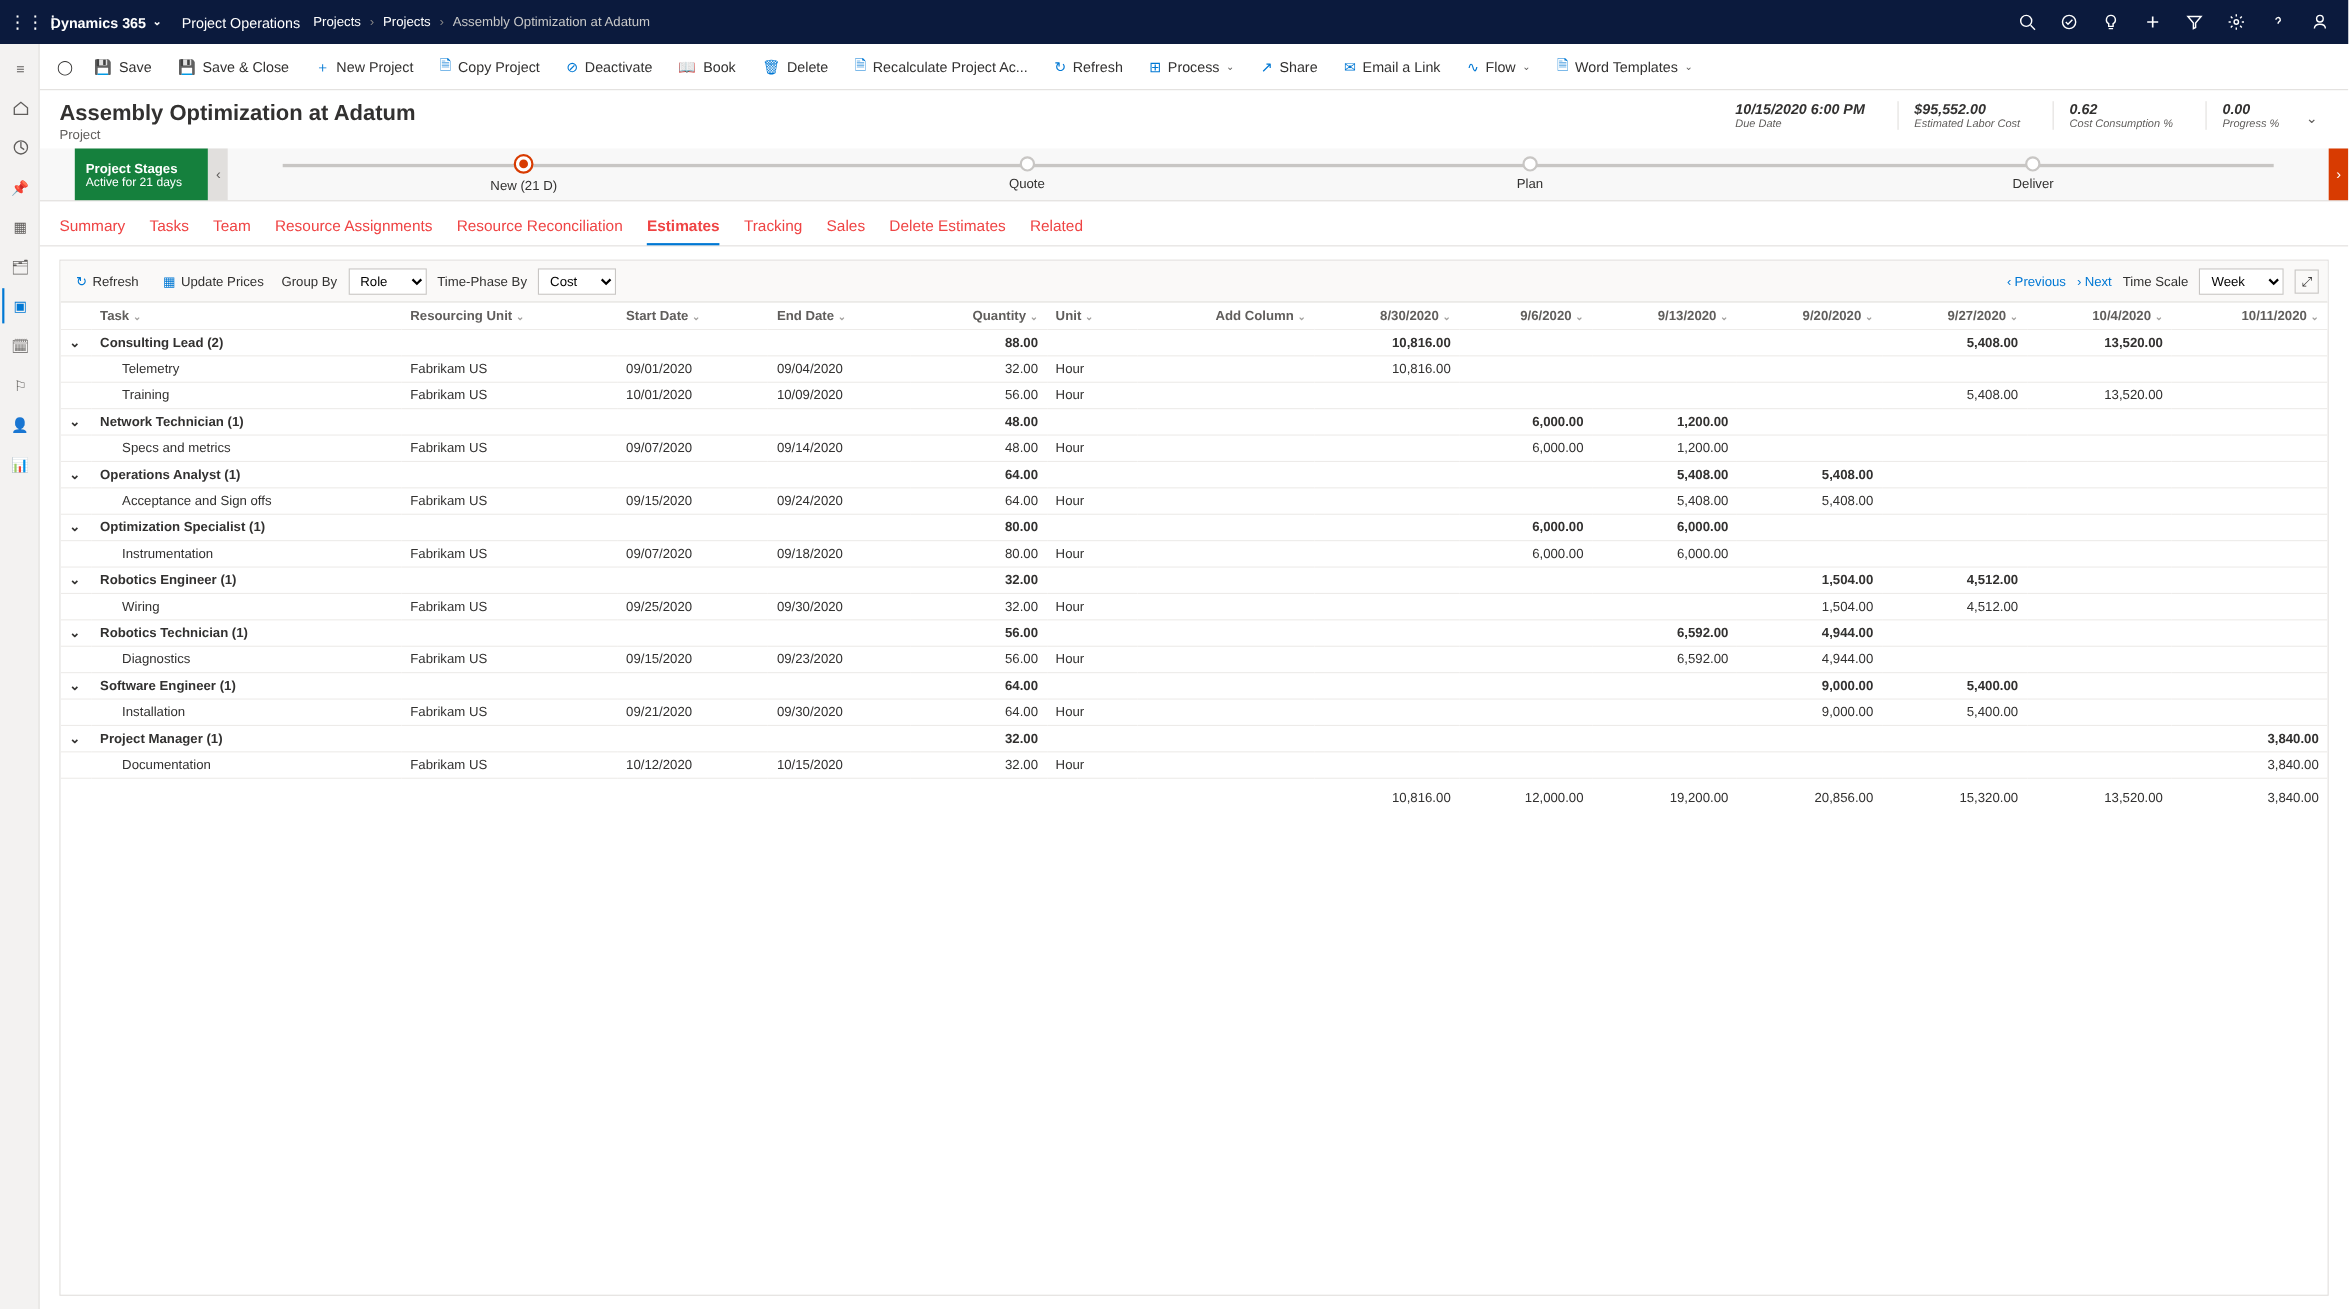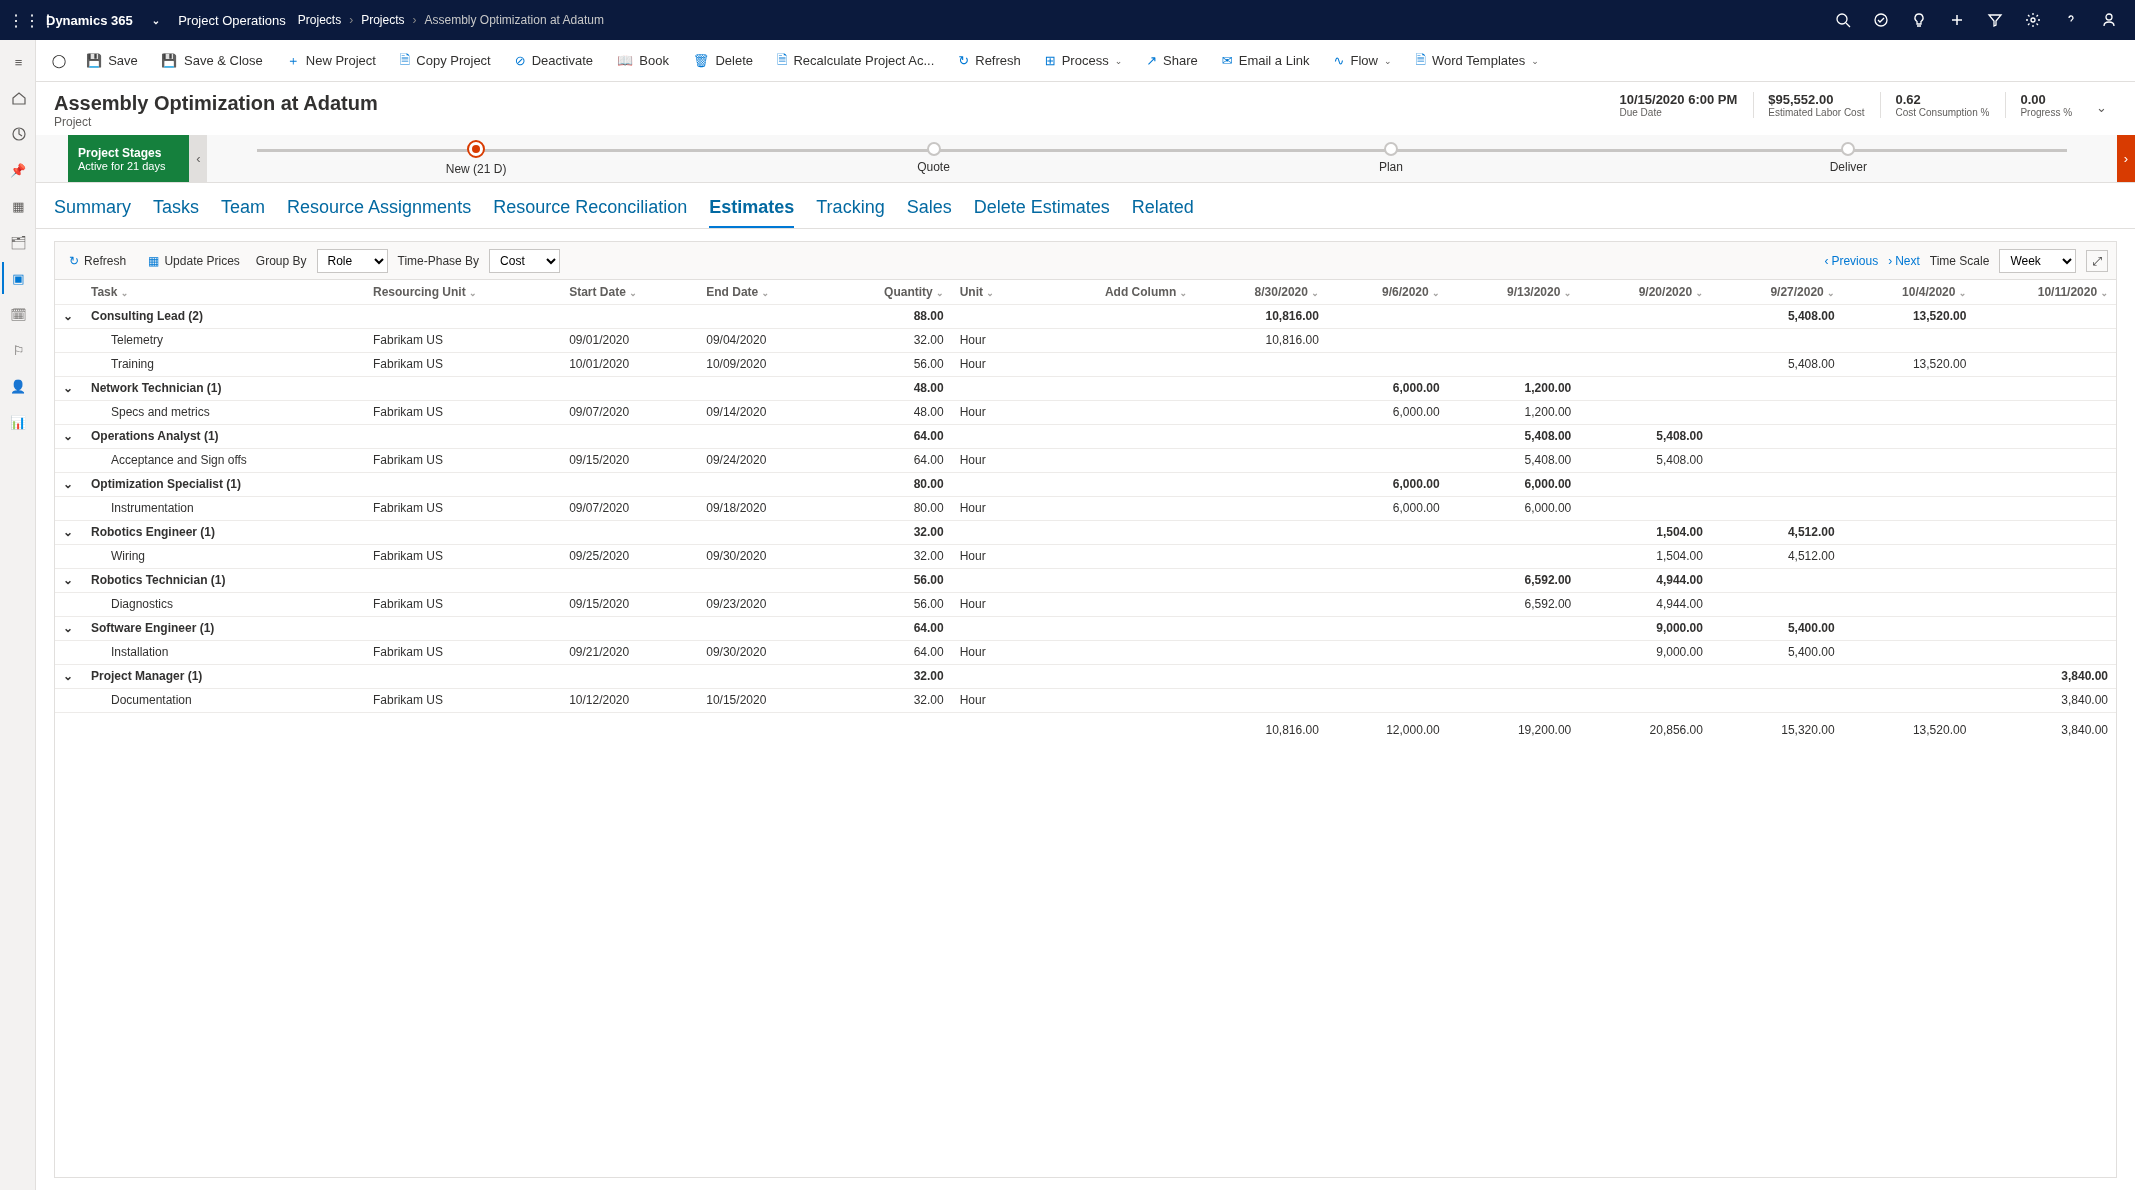--- a/index.html
+++ b/index.html
@@ -1,19 +1,19 @@
 <!DOCTYPE html>
 <html><head>
 <meta charset="utf-8">
 <style>
 * { box-sizing: border-box; margin: 0; padding: 0; }
 body { font-family: "Segoe UI", Arial, sans-serif; font-size: 13px; color: #323130; background: #fff; overflow: hidden; }
 .topbar { background: #0b1a3d; color: #fff; height: 40px; display: flex; align-items: center; padding: 0 8px; }
 .topbar .waffle { width: 32px; text-align: center; font-size: 16px; cursor: pointer; }
-.topbar .brand { font-weight: 600; padding: 0 6px; display: flex; align-items: center; gap: 19px; cursor: pointer; }
+.topbar .brand { font-weight: 600; padding: 0 6px; display: flex; align-items: center; gap: 6px; cursor: pointer; }
 .topbar .module { padding: 0 12px; font-size: 13px; }
 .topbar .crumbs { display: flex; align-items: center; gap: 8px; font-size: 12px; color: #c8c8c8; }
 .topbar .crumbs a { color: #fff; text-decoration: none; }
 .topbar .sep { color: #888; }
 .topbar .right-icons { margin-left: auto; display: flex; gap: 2px; }
 .topbar .right-icons .ico { width: 36px; height: 40px; display: flex; align-items: center; justify-content: center; cursor: pointer; }
 
 .shell { display: flex; height: calc(100vh - 40px); }
 .leftnav { width: 36px; background: #f3f2f1; border-right: 1px solid #e1dfdd; display: flex; flex-direction: column; align-items: center; padding-top: 6px; gap: 4px; }
 .leftnav .nv { width: 32px; height: 32px; display: flex; align-items: center; justify-content: center; color: #605e5c; cursor: pointer; border-left: 2px solid transparent;}
@@ -21,21 +21,21 @@
 
 .main { flex: 1; display: flex; flex-direction: column; overflow: hidden; }
 .cmdbar { height: 42px; border-bottom: 1px solid #e1dfdd; display: flex; align-items: center; padding: 0 10px; gap: 4px; overflow: hidden; }
 .cmdbar .act { display: flex; align-items: center; gap: 6px; padding: 4px 10px; cursor: pointer; color: #323130; white-space: nowrap; font-size: 13px;}
 .cmdbar .act .ic { color: #0078d4; }
 .cmdbar .back { width: 26px; height: 26px; display:flex;align-items:center;justify-content:center;border:1px solid transparent; }
 
 .header-row { display: flex; align-items:flex-start; padding: 10px 18px 6px 18px; }
 .header-row h1 { font-size: 20px; font-weight: 600; }
 .header-row .sub { font-size: 12px; color: #605e5c; }
-.metrics { margin-left: auto; display: flex; gap: 2px; align-items:flex-start;}
+.metrics { margin-left: auto; display: flex; gap: 16px; align-items:flex-start;font-style:italic;}
 .metric { border-left: 1px solid #e1dfdd; padding: 0 14px; }
 .metric:first-child { border-left: none; }
 .metric .v { font-size: 13px; font-weight: 600;}
 .metric .l { font-size: 10px; color: #605e5c; }
 .chev-exp { padding: 8px 10px; color: #605e5c; cursor:pointer;}
 
 .stages { display: flex; align-items: stretch; border-bottom: 1px solid #e1dfdd; background:#f8f8f8; height: 48px; position: relative;}
 .stages-label { background: #15803d; color: #fff; padding: 6px 24px 6px 10px; display:flex; flex-direction:column; justify-content:center;margin-left:32px;}
 .stages-label .t { font-size: 12px; font-weight:600;}
 .stages-label .s { font-size: 11px;}
@@ -43,21 +43,21 @@
 .stages-nav.orange { background: #d83b01; color:#fff;}
 .stages-track { flex:1; display:flex; position:relative; padding: 0 40px;}
 .stages-track::before { content:""; position:absolute; top:14px; left:50px; right:50px; height:3px; background:#c8c6c4;}
 .stage { flex:1; text-align:center; position:relative;}
 .stage .dot { width:14px; height:14px; border:2px solid #c8c6c4; background:#fff; border-radius:50%; margin: 7px auto 4px; position:relative;z-index:1;}
 .stage.active .dot { border-color:#d83b01; width:18px;height:18px; margin-top:5px;}
 .stage.active .dot::after { content:""; position:absolute; top:3px;left:3px;width:8px;height:8px;background:#d83b01;border-radius:50%;}
 .stage .lbl { font-size: 12px; color:#323130;}
 
 .tabs { display:flex; gap: 22px; padding: 8px 18px 0; border-bottom:1px solid #e1dfdd;}
-.tabs .tab { padding: 6px 0 8px; cursor:pointer; font-size:18px; color:#0369a1; border-bottom:2px solid transparent;}
+.tabs .tab { padding: 6px 0 8px; cursor:pointer; font-size:14px; color:#ef4444; border-bottom:2px solid transparent;}
 .tabs .tab.active { border-bottom-color:#0078d4; font-weight:600;}
 
 .tablewrap { flex:1; padding: 12px 18px; overflow:hidden; display:flex; flex-direction:column;}
 .gridbox { border:1px solid #e1dfdd; flex:1; display:flex; flex-direction:column; overflow:hidden;}
 .toolbar2 { height:38px; border-bottom:1px solid #e1dfdd; display:flex; align-items:center; padding: 0 8px; gap:10px; font-size:12px; background:#faf9f8;}
 .toolbar2 .btn { display:flex;align-items:center;gap:5px;cursor:pointer;padding:4px 6px;}
 .toolbar2 select { border:1px solid #c8c6c4; padding:3px 18px 3px 6px; font-size:12px; background:#fff;}
 .toolbar2 .spacer { flex:1;}
 .toolbar2 .nav { color:#0078d4; cursor:pointer; display:flex;align-items:center;gap:3px;}
 .toolbar2 .expand { border:1px solid #c8c6c4; padding:3px 5px; cursor:pointer;}

